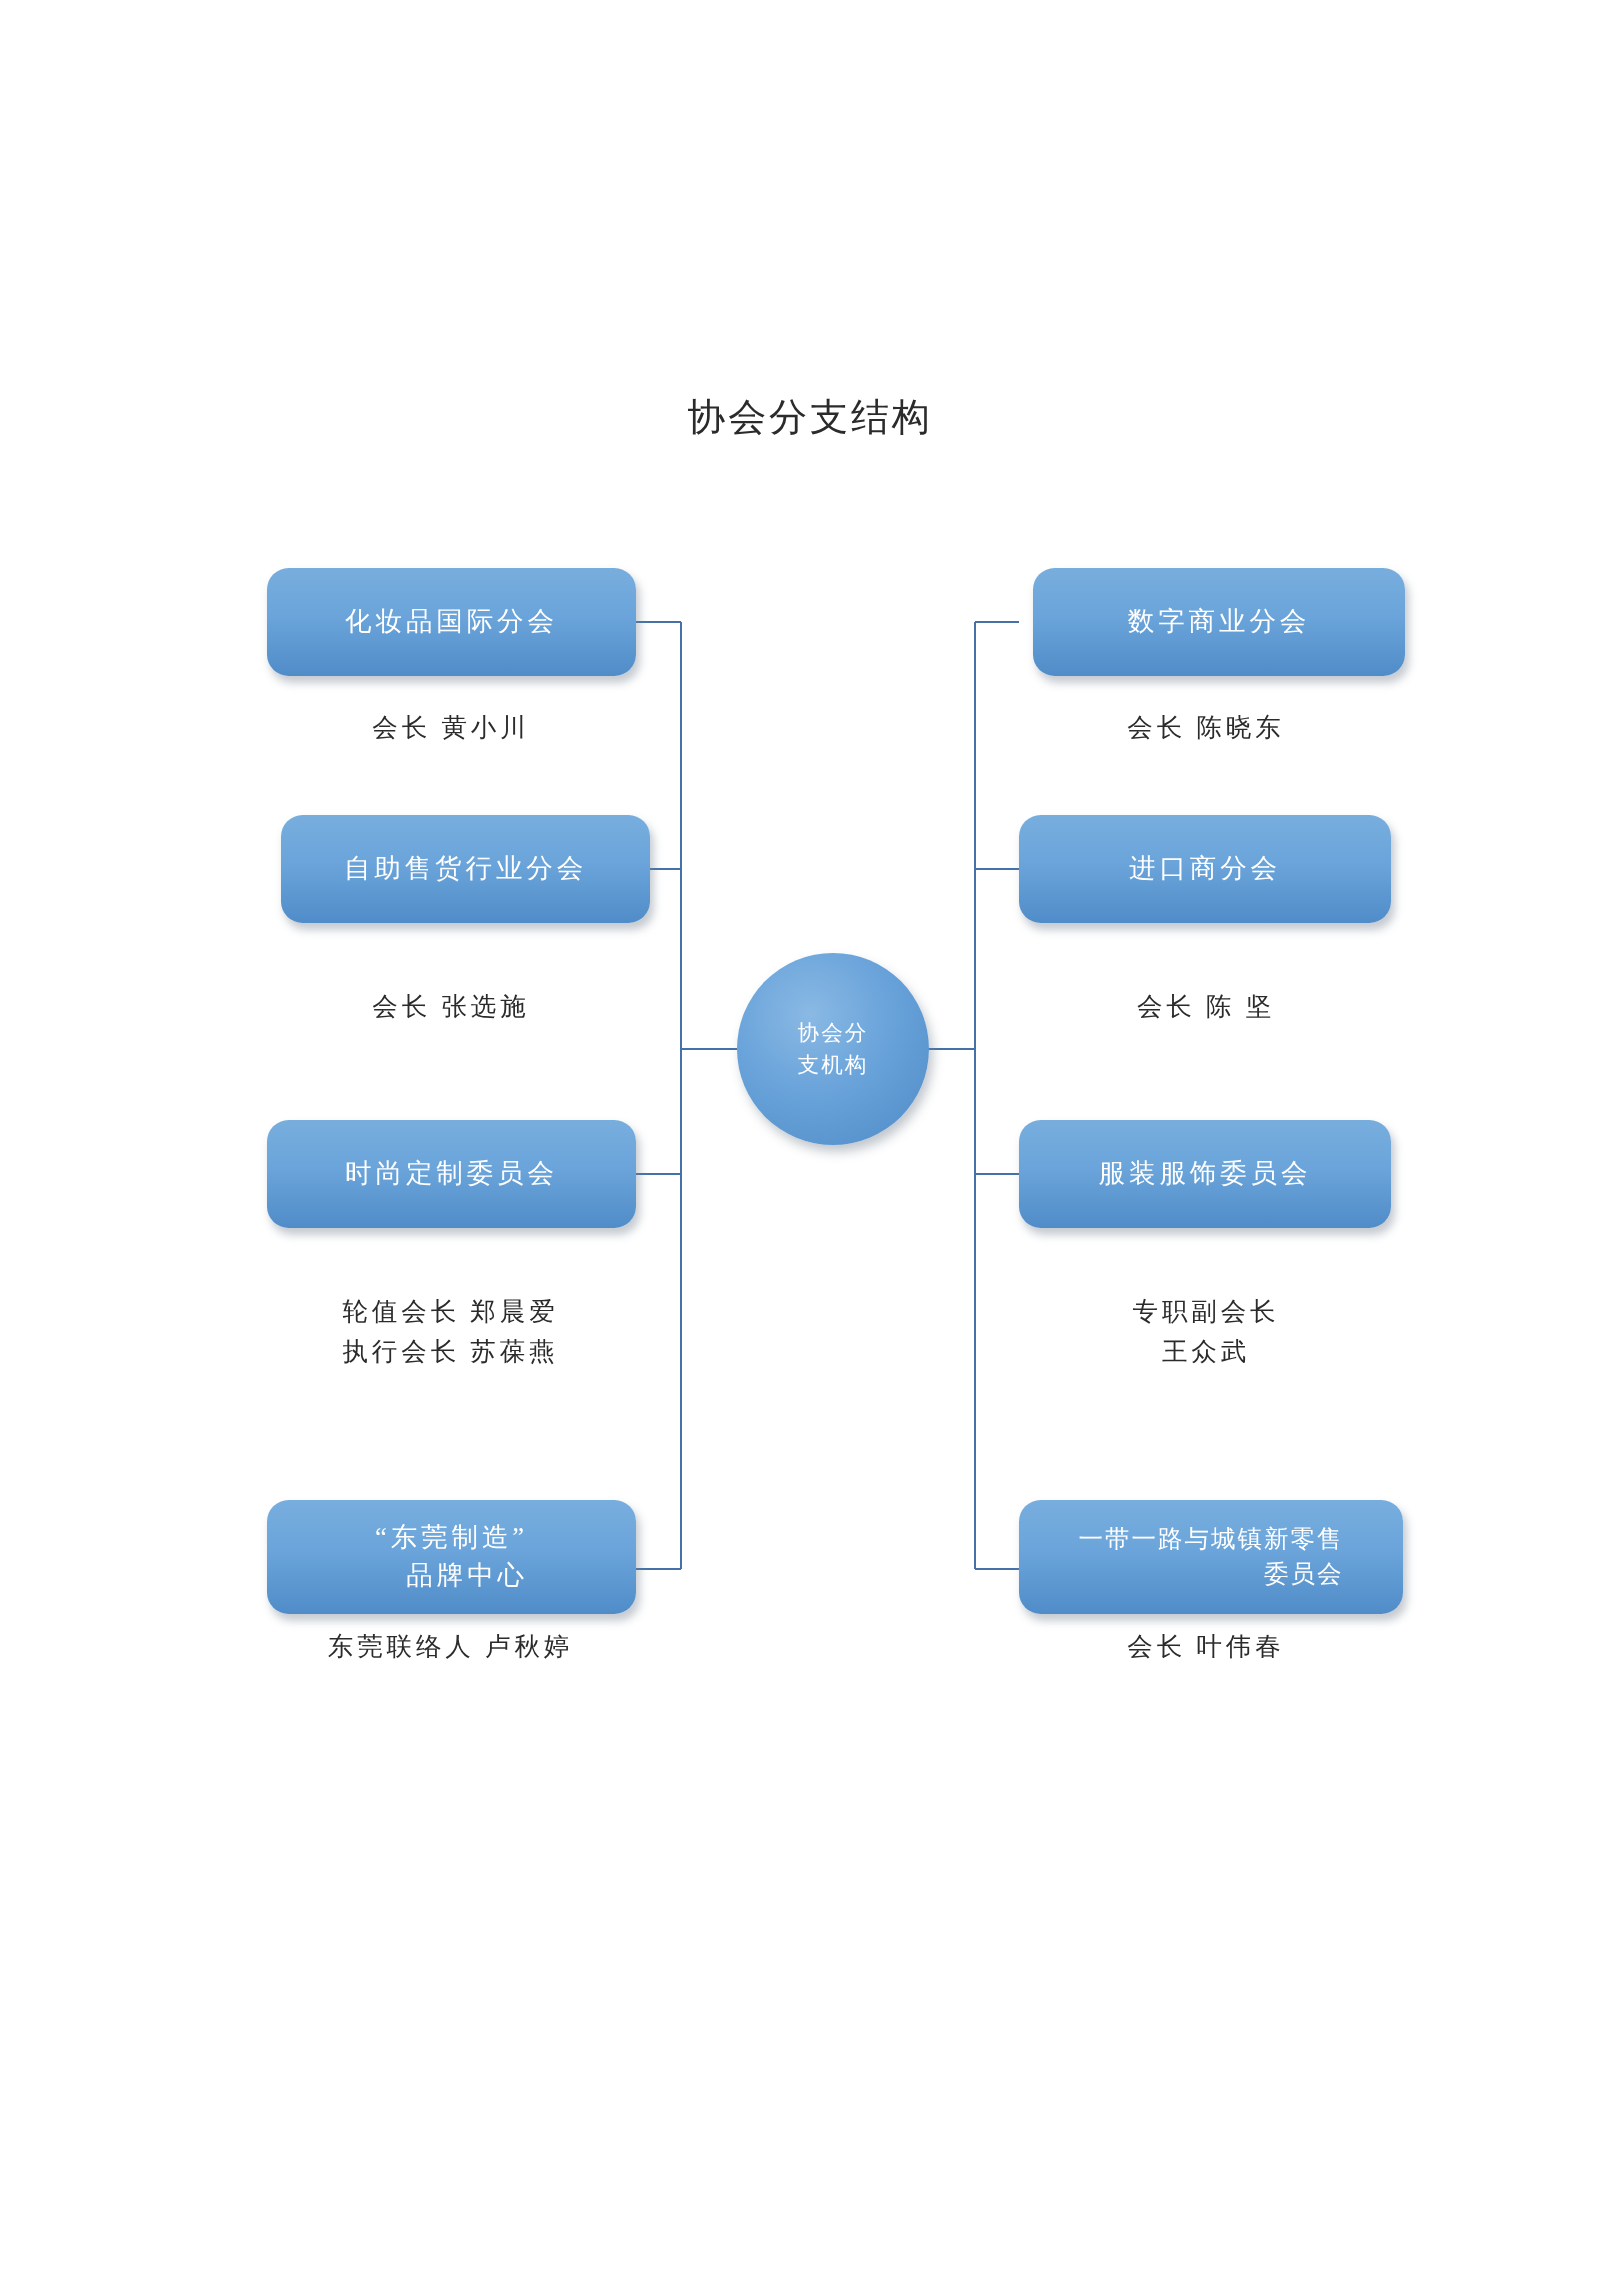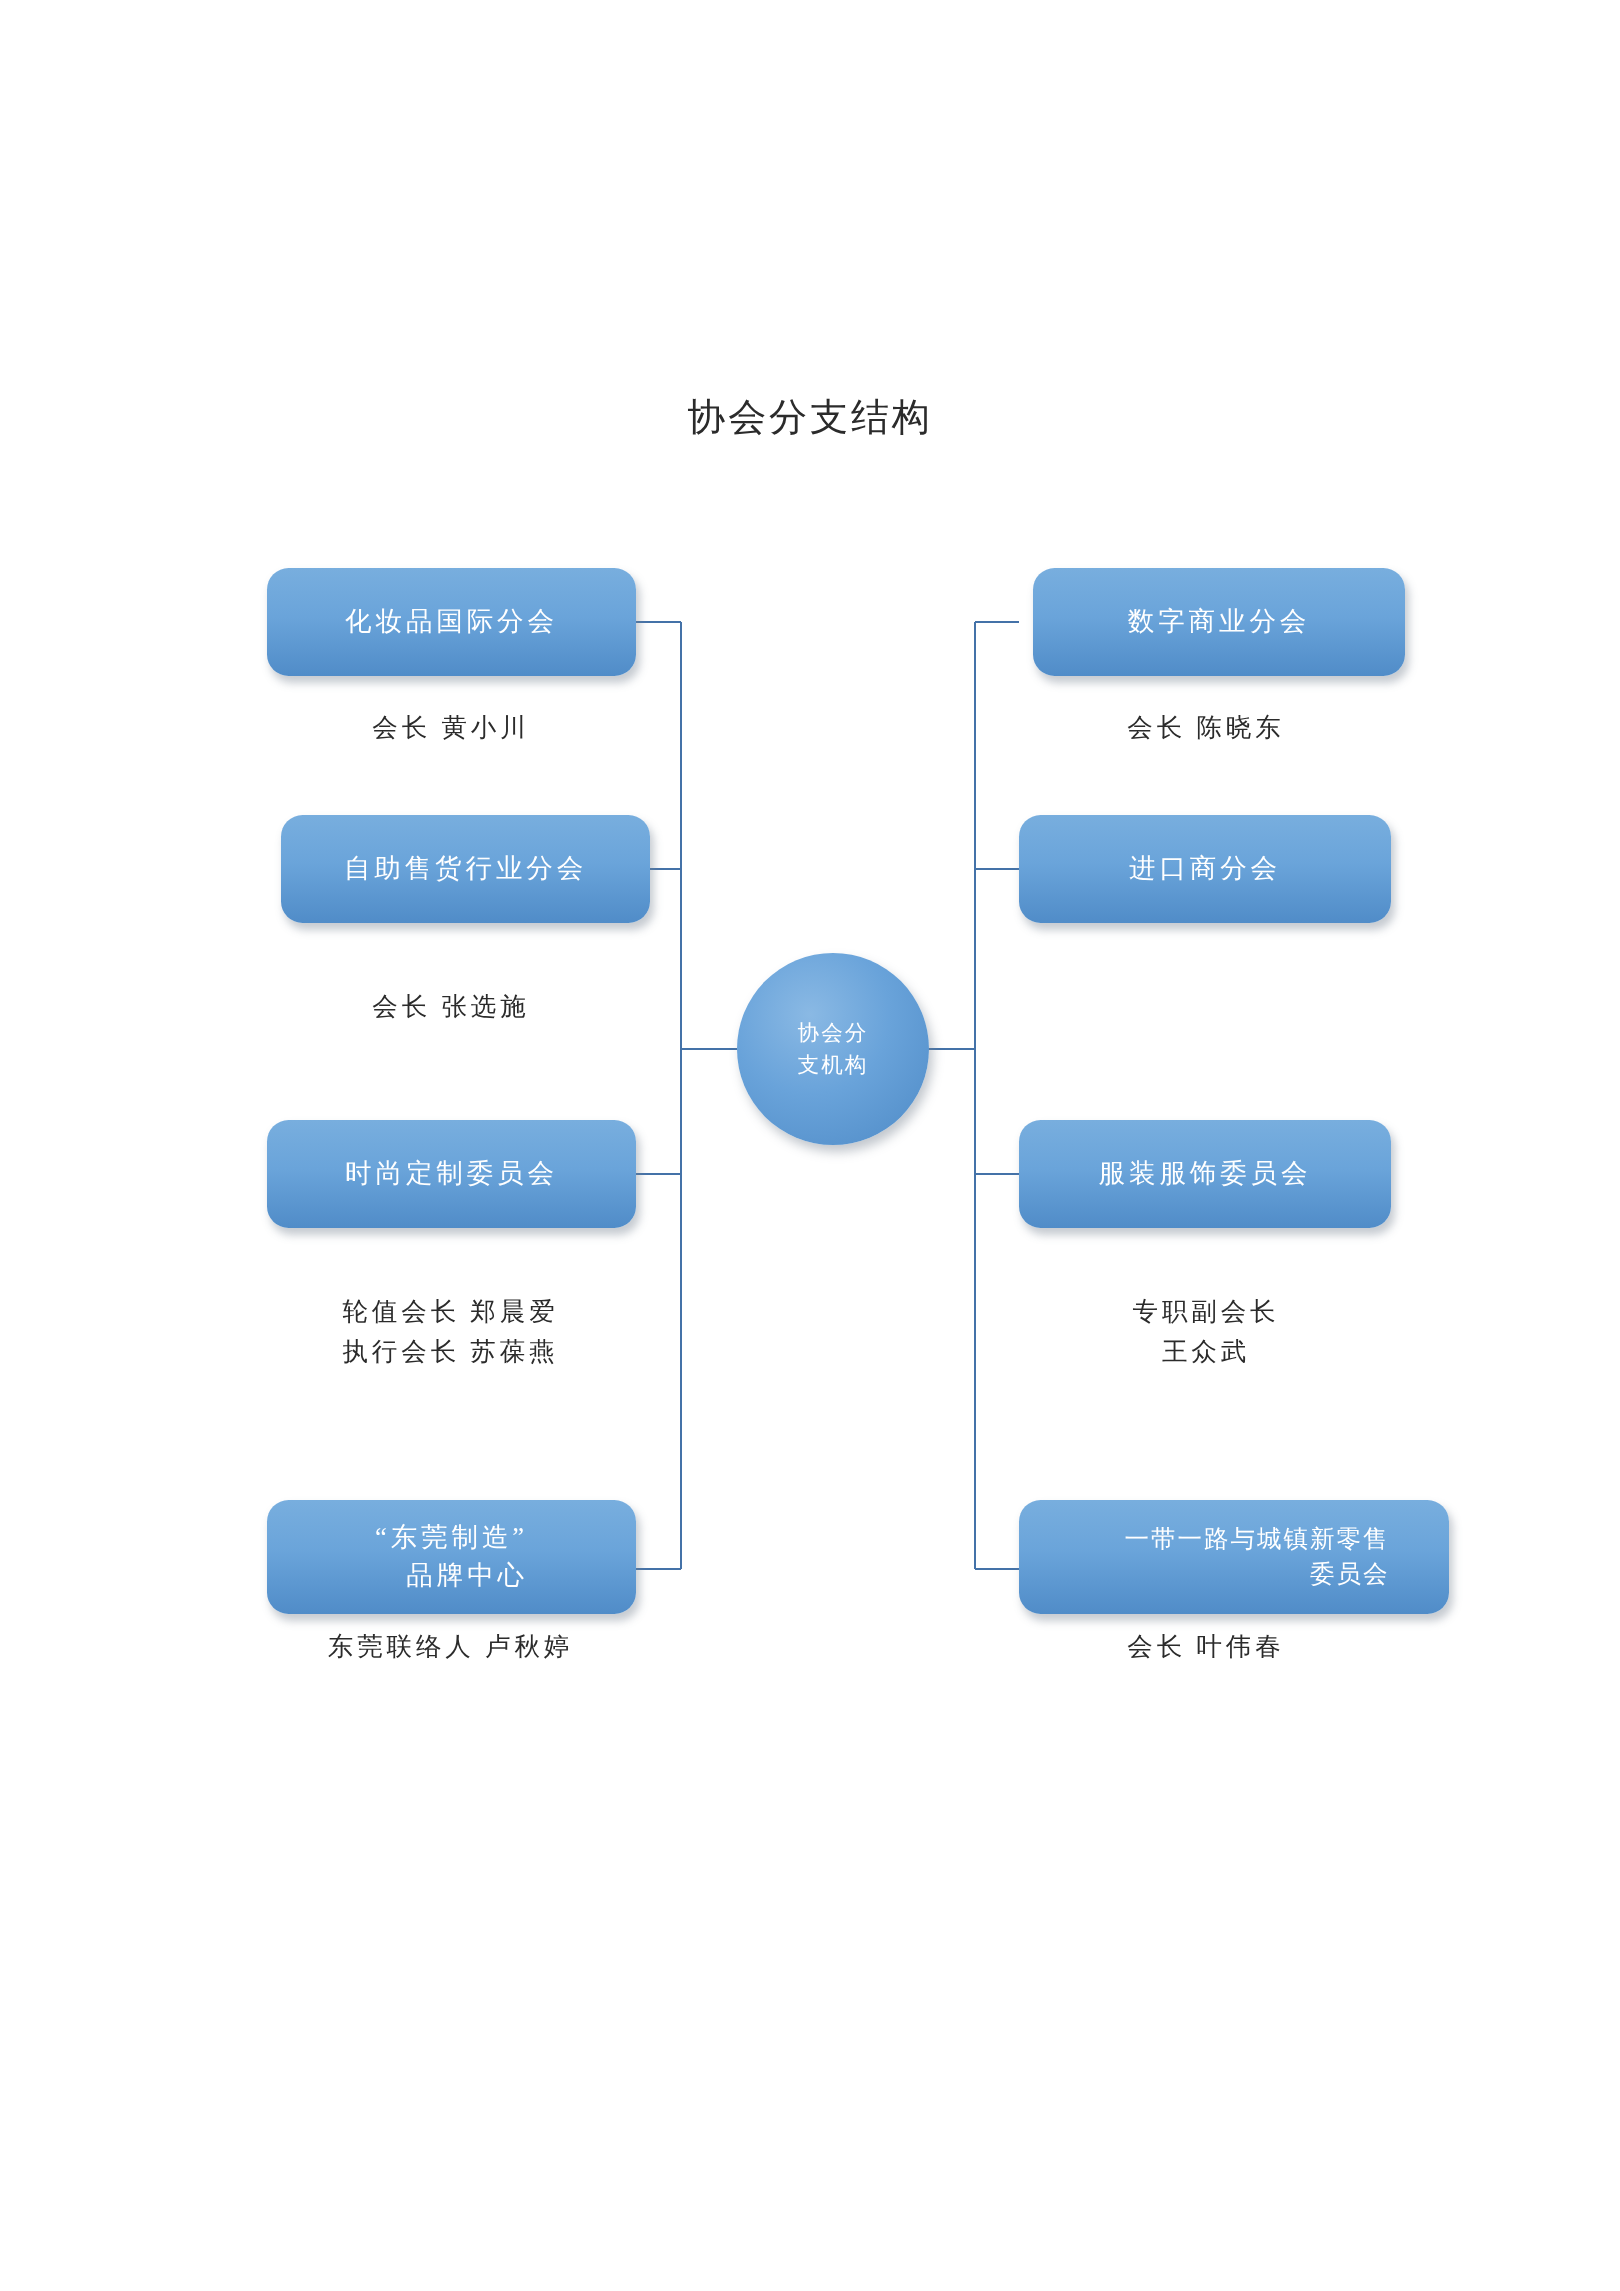--- a/index.html
+++ b/index.html
@@ -154,27 +154,28 @@
   </div>
 
   <div class="node" style="left:1019px; top:568px; width:372px; height:108px;margin-left:14px;">
     <span class="node-text">数字商业分会</span>
   </div>
   <div class="caption" style="left:998px; top:708px; width:416px;">会长  陈晓东</div>
 
   <div class="node" style="left:1019px; top:815px; width:372px; height:108px;">
     <span class="node-text">进口商分会</span>
   </div>
+  <div class="caption" style="left:998px; top:987px; width:416px;">会长  陈  坚</div>
 
   <div class="node" style="left:1019px; top:1120px; width:372px; height:108px;">
     <span class="node-text">服装服饰委员会</span>
   </div>
   <div class="caption" style="left:998px; top:1292px; width:416px;">专职副会长
 王众武</div>
 
-  <div class="node" style="left:1019px; top:1500px; width:384px; height:114px; font-size:24.5px; letter-spacing:2px;padding-left:46px;">
+  <div class="node" style="left:1019px; top:1500px; width:384px; height:114px; font-size:24.5px; letter-spacing:2px;">
     <span class="node-text">一带一路与城镇新零售
 委员会</span>
   </div>
   <div class="caption" style="left:998px; top:1627px; width:416px;">会长  叶伟春</div>
 
 </div>
 
 
 </body></html>

